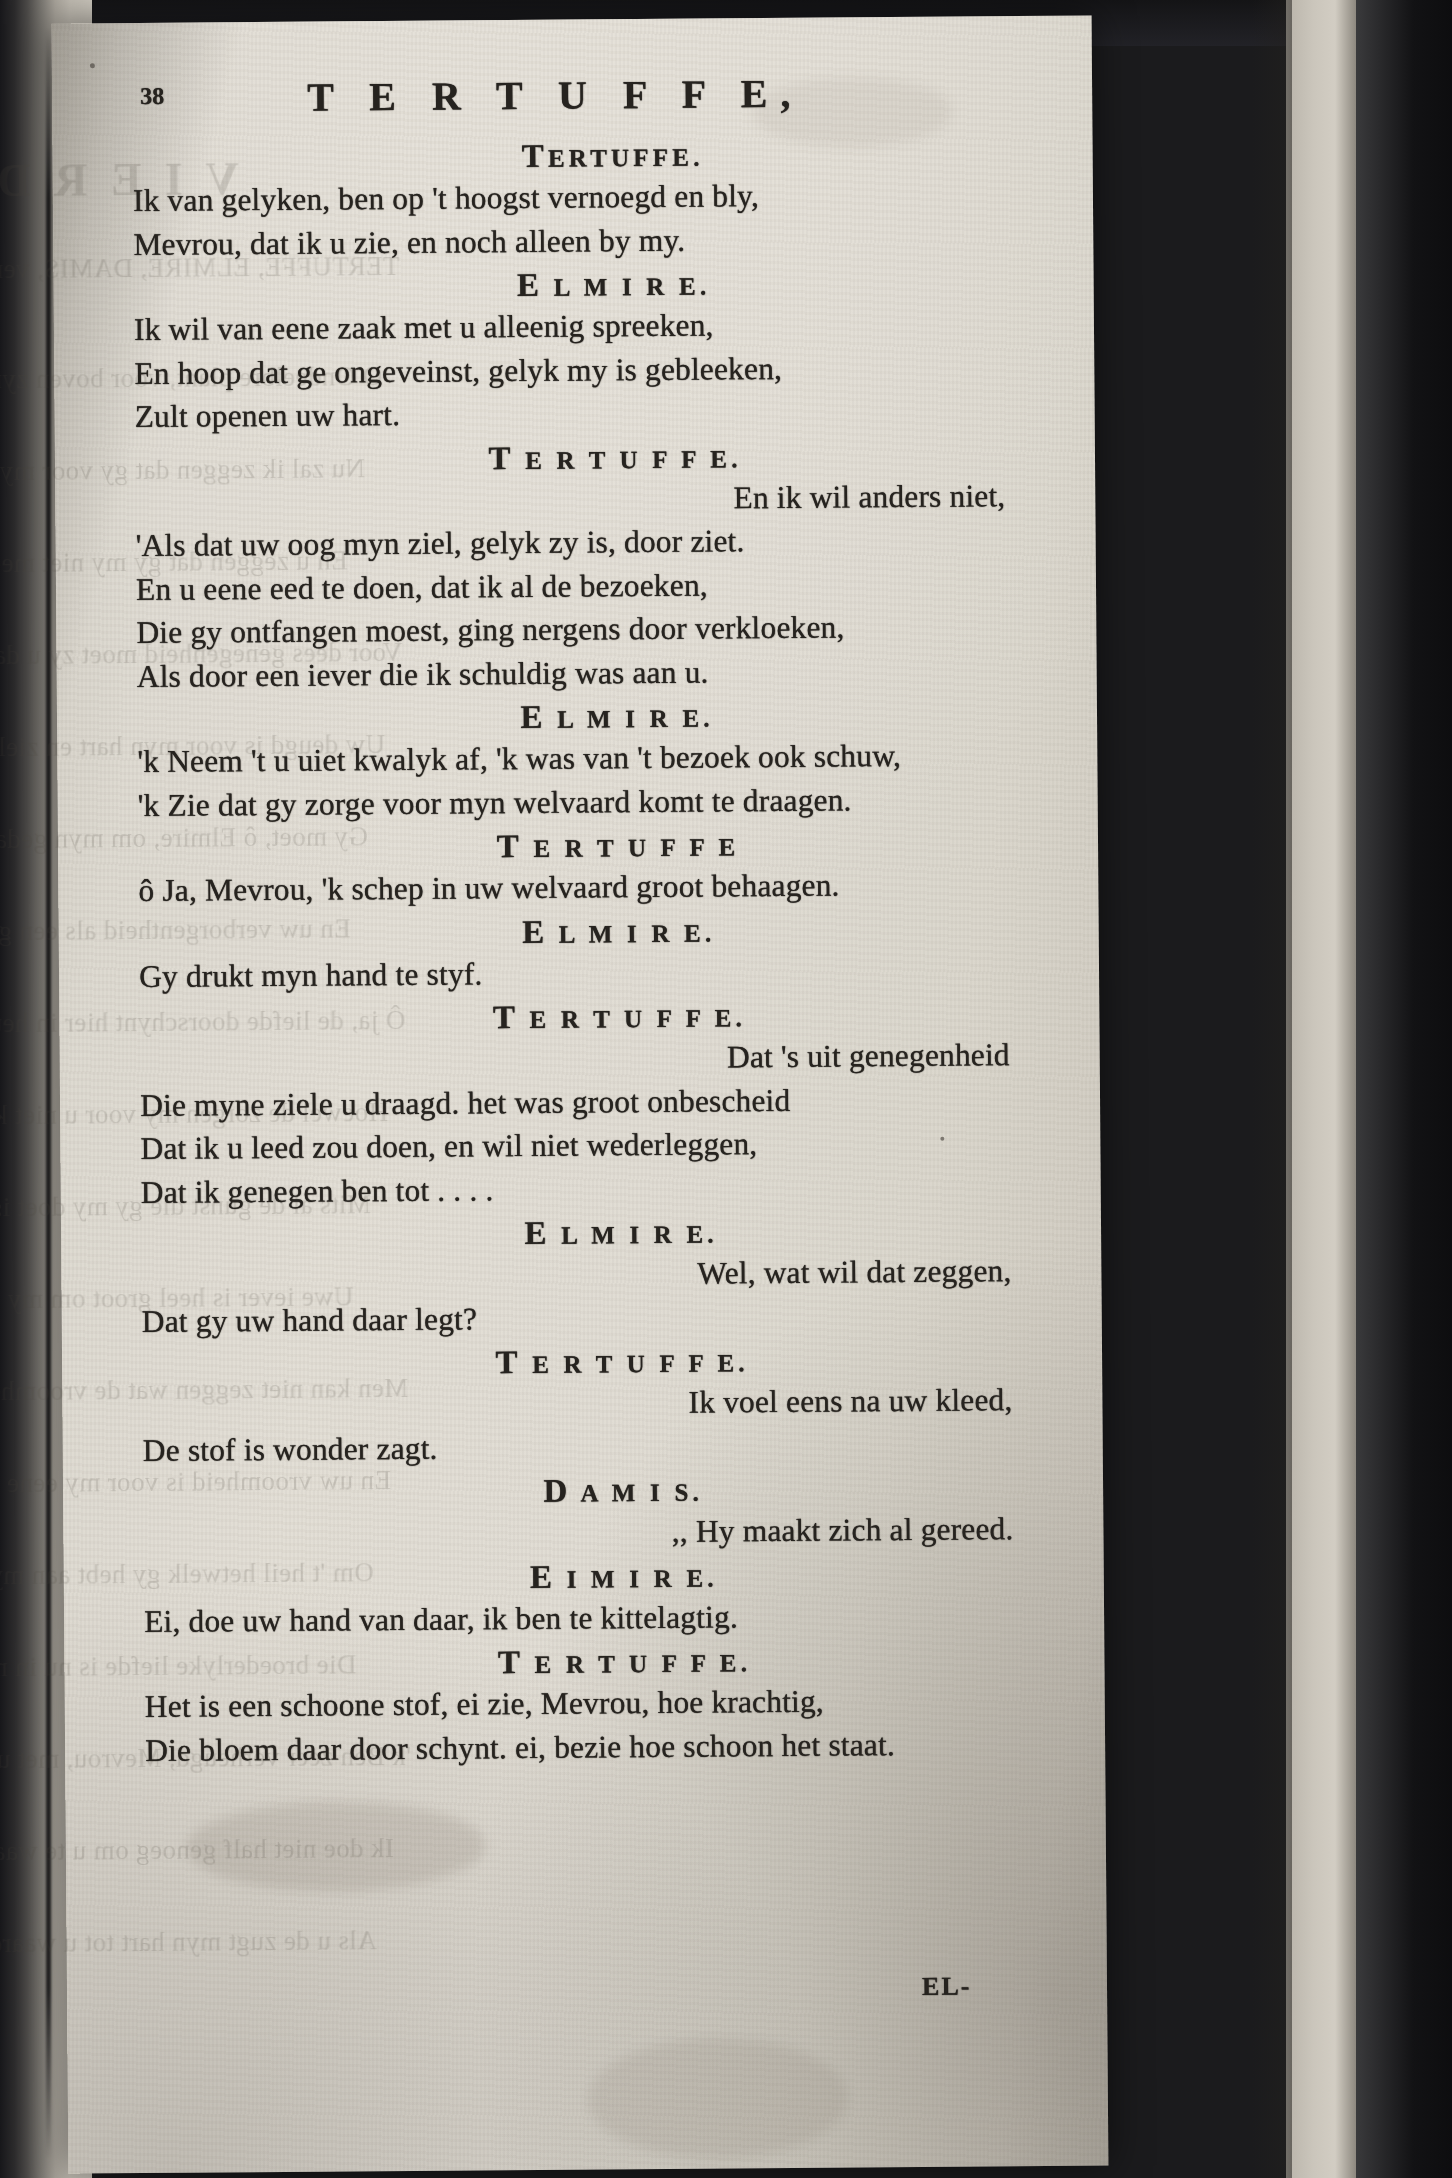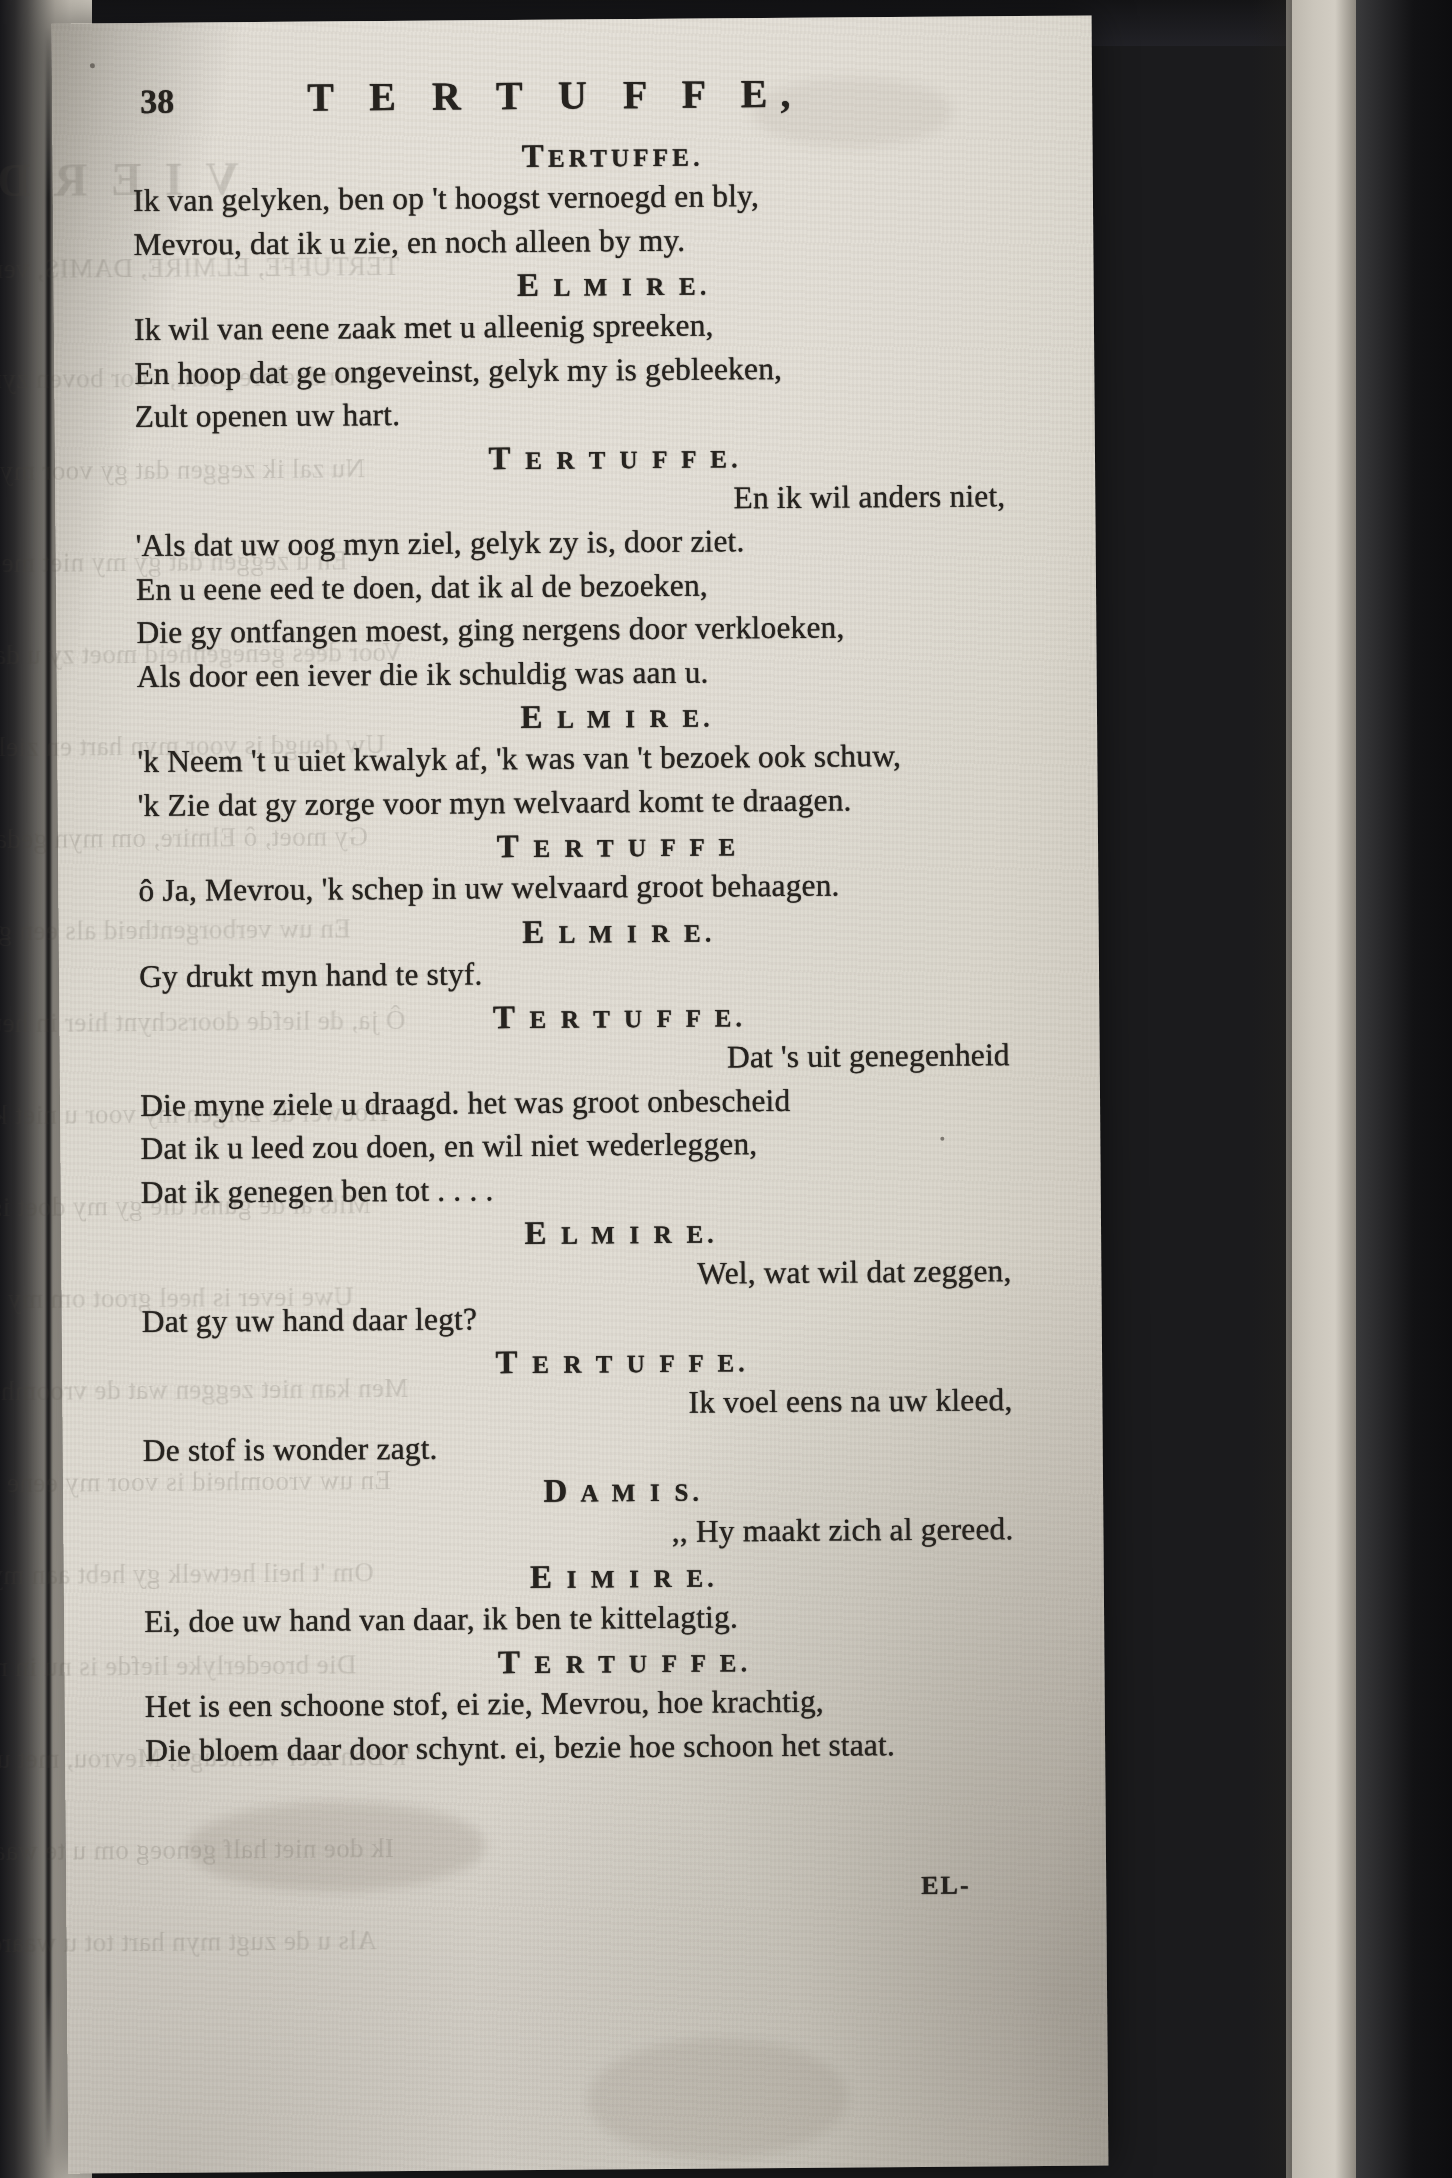--- a/index.html
+++ b/index.html
@@ -145,21 +145,21 @@
     pointer-events: none;
   }
   .typeblock .ink {
     position: absolute;
     white-space: nowrap;
     text-shadow: 0 0 1.1px rgba(30,27,23,.75), .4px .3px .8px rgba(45,40,34,.35);
   }
 
   
   .folio {
-    font-size: 34px;
+    font-size: 24px;
     letter-spacing: 0px;
     font-weight: 600;
     font-family: Liberation Serif, serif;
   }
   .runhead {
     font-size: 40px;
     letter-spacing: 13px;
     font-weight: 600;
   }
 
@@ -240,21 +240,21 @@
       <div class="bl" style="left: 88px; top: 1812px;">Ik doe niet half genoeg om u te waardeeren,</div>
       <div class="bl" style="left: 106px; top: 1904px;">Als u de zugt myn hart tot u waard is.</div>
     </div>
 
   <div class="typeblock" id="type-layer">
 
     <div class="ink folio" style="left:88px; top:60px;">38</div>
 
     <div class="ink runhead" style="left:255px; top:52px;">T E R T U F F E,</div>
 
-    <div class="ink catchword" style="left:855px; top:1854px;">EL-</div>
+    <div class="ink catchword" style="left:855px; top:1955px;">EL-</div>
 
   <div class="ink speaker" style="top: 118px; left: 0px; width: 1120px; text-align: center; white-space: nowrap;"><span class="cap">T</span>ERTUFFE.</div>
       <div class="ink verse" style="top: 160px; left: 80px;">Ik van gelyken, ben op 't hoogst vernoegd en bly,</div>
       <div class="ink verse" style="top: 203.5px; left: 80px;">Mevrou, dat ik u zie, en noch alleen by my.</div>
       <div class="ink speaker" style="top: 247px; left: 0px; width: 1120px; text-align: center; white-space: nowrap;"><span class="cap">E</span> L M I R E.</div>
       <div class="ink verse" style="top: 289px; left: 80px;">Ik wil van eene zaak met u alleenig spreeken,</div>
       <div class="ink verse" style="top: 332.5px; left: 80px;">En hoop dat ge ongeveinst, gelyk my is gebleeken,</div>
       <div class="ink verse" style="top: 376px; left: 80px;">Zult openen uw hart.</div>
       <div class="ink speaker" style="top: 419.5px; left: 0px; width: 1120px; text-align: center; white-space: nowrap;"><span class="cap">T</span> E R T U F F E.</div>
       <div class="ink verse" style="top: 461.5px; left: auto; right: 90px; text-align: right;">En ik wil anders niet,</div>

